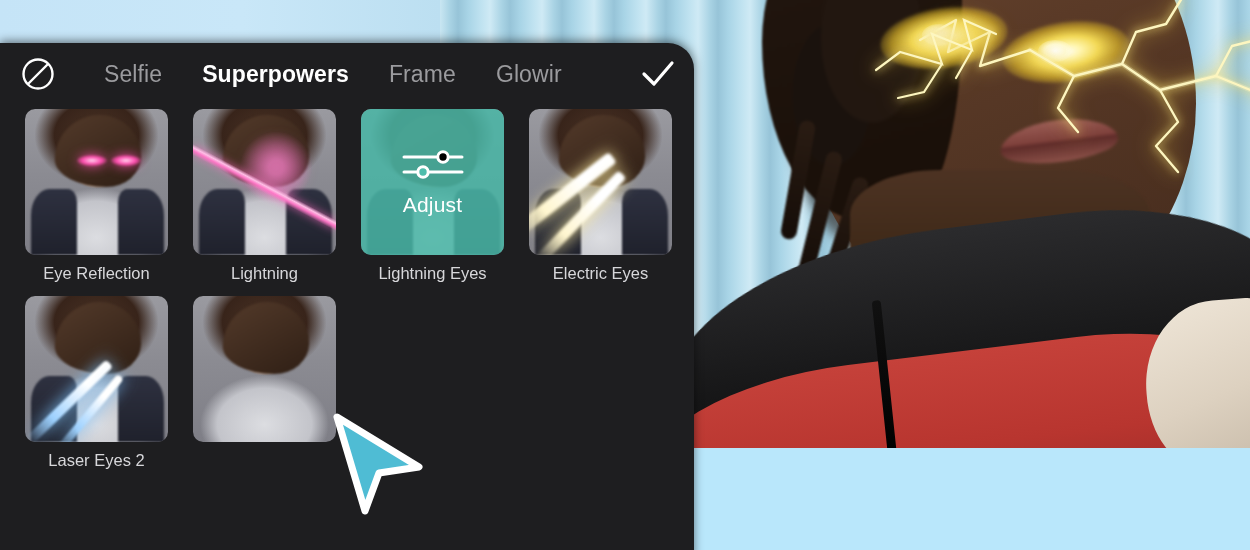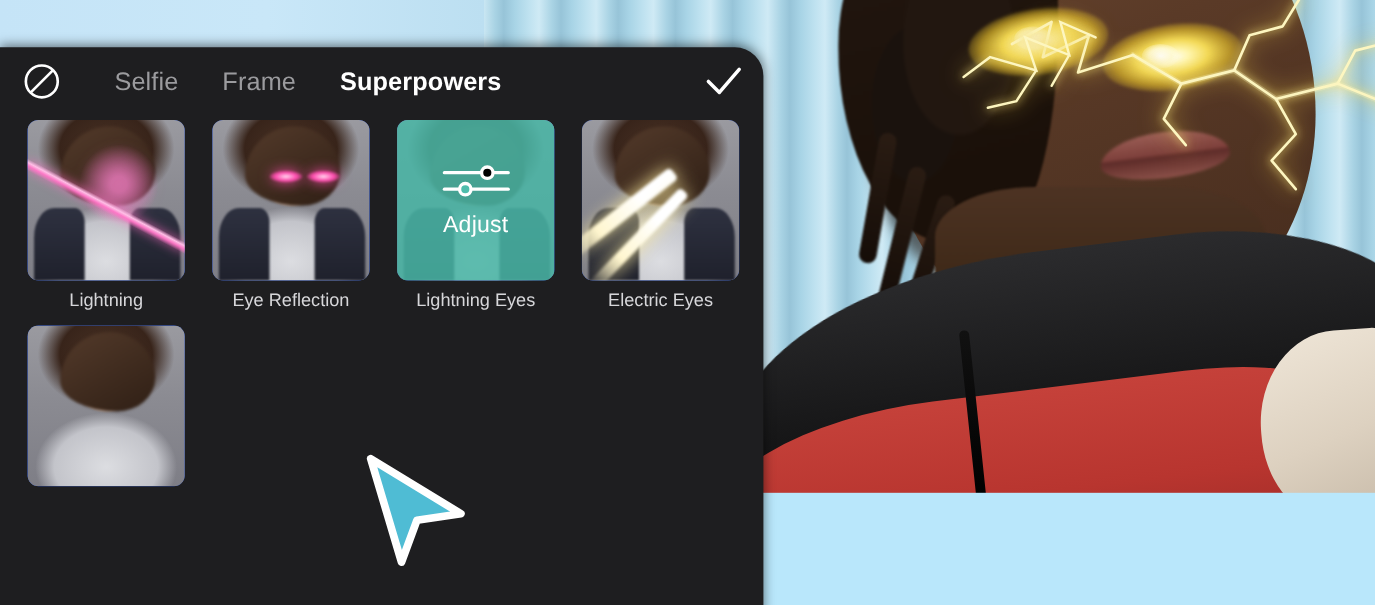--- a/index.html
+++ b/index.html
@@ -180,21 +180,21 @@
     grid-template-columns: repeat(4, 143px);
     column-gap: 25px;
     row-gap: 13px;
   }
   .cell { width: 143px; }
   .thumb {
     position: relative;
     width: 143px; height: 146px;
     border-radius: 10px;
     overflow: hidden;
-    background: #1d4ed8;
+    background: #000000;
     cursor: pointer;
   }
   
   .portrait {
     position: absolute; inset: 0;
     background:
       radial-gradient(ellipse 70% 55% at 50% 18%, #4a3326 0%, #38241a 42%, rgba(56,36,26,0) 62%),
       radial-gradient(ellipse 26% 22% at 50% 38%, #d7b79c 0%, #c39f84 60%, rgba(195,159,132,0) 75%),
       radial-gradient(ellipse 60% 45% at 50% 88%, #dcdde1 0%, #c3c4ca 55%, rgba(195,196,202,0) 75%),
       linear-gradient(180deg,#9a9aa0 0%, #8b8b92 45%, #7e7e86 100%);
@@ -344,51 +344,52 @@
   <div id="panel">
 
     <div id="tabbar">
       <svg class="ban-icon" viewBox="0 0 40 40">
         <circle cx="20" cy="20" r="14.5" fill="none" stroke="#ffffff" stroke-width="2.4"></circle>
         <line x1="10" y1="30" x2="30" y2="10" stroke="#ffffff" stroke-width="2.4"></line>
       </svg>
 
       <div class="tabs">
         <div class="tab">Selfie</div>
+        <div class="tab active">Superpowers</div>
         <div class="tab">Frame</div>
-        <div class="tab active">Superpowers</div>
+        <div class="tab">Glowir</div>
       </div>
 
       <svg class="check-icon" viewBox="0 0 40 32">
         <polyline points="6,16 16,26 34,5" fill="none" stroke="#ffffff" stroke-width="3.2" stroke-linecap="round" stroke-linejoin="round"></polyline>
       </svg>
     </div>
 
     <div id="grid">
 
       <div class="cell">
         <div class="thumb">
           <div class="portrait"></div>
           <div class="hair-sweep"></div>
           <div class="shoulder-l"></div>
           <div class="shoulder-r"></div>
-          <div class="fx fx-lightning-pink"></div>
-        </div>
-        <div class="caption">Lightning</div>
+          <div class="fx fx-eye-reflection"></div>
+        </div>
+        <div class="caption">Eye Reflection</div>
       </div>
 
       <div class="cell">
         <div class="thumb">
           <div class="portrait"></div>
           <div class="hair-sweep"></div>
           <div class="shoulder-l"></div>
           <div class="shoulder-r"></div>
-          <div class="fx fx-eye-reflection"></div>
-        </div>
-        <div class="caption">Eye Reflection</div>
+          <div class="fx fx-lightning-pink"></div>
+        </div>
+        <div class="caption">Lightning</div>
       </div>
 
 
 
 
       <div class="cell">
         <div class="thumb">
           <div class="portrait"></div>
           <div class="hair-sweep"></div>
           <div class="shoulder-l"></div>
@@ -413,20 +414,33 @@
           <div class="shoulder-l"></div>
           <div class="shoulder-r"></div>
           <div class="fx">
             <div class="beam beam-white" style="left:-14px;top:118px;width:124px;height:13px;transform:rotate(-38deg);filter:blur(1.4px) drop-shadow(0 0 8px #ffeda0);"></div>
             <div class="beam beam-white" style="left:10px;top:146px;width:120px;height:11px;transform:rotate(-46deg);filter:blur(1.4px) drop-shadow(0 0 8px #ffeda0);"></div>
           </div>
         </div>
         <div class="caption">Electric Eyes</div>
       </div>
 
+      <div class="cell">
+        <div class="thumb">
+          <div class="portrait"></div>
+          <div class="hair-sweep"></div>
+          <div class="shoulder-l"></div>
+          <div class="shoulder-r"></div>
+          <div class="fx">
+            <div class="beam beam-blue" style="left:4px;top:140px;width:112px;height:10px;transform:rotate(-44deg);filter:blur(1.3px) drop-shadow(0 0 8px #7ec5ff);"></div>
+            <div class="beam beam-blue" style="left:34px;top:150px;width:96px;height:8px;transform:rotate(-50deg);filter:blur(1.3px) drop-shadow(0 0 8px #7ec5ff);"></div>
+          </div>
+        </div>
+        <div class="caption">Laser Eyes 2</div>
+      </div>
 
       <div class="cell">
         <div class="thumb">
           <div class="portrait"></div>
           <div class="hair-sweep"></div>
         </div>
       </div>
     </div>
   </div>
 

